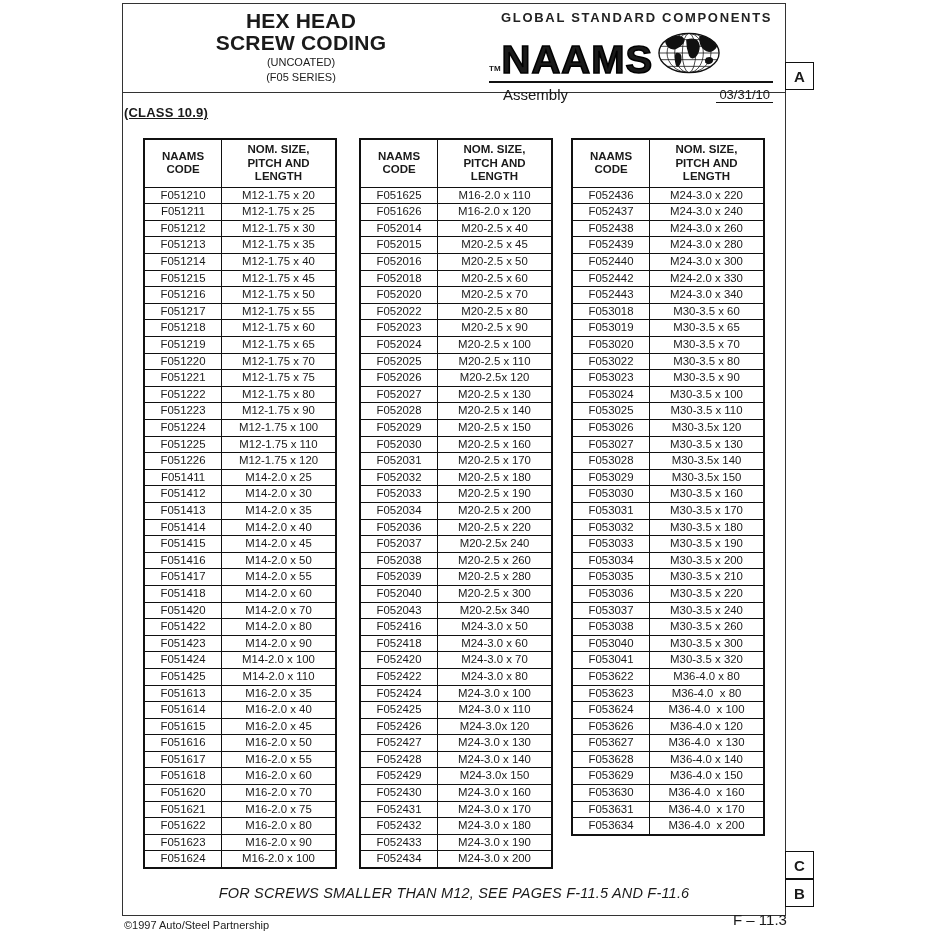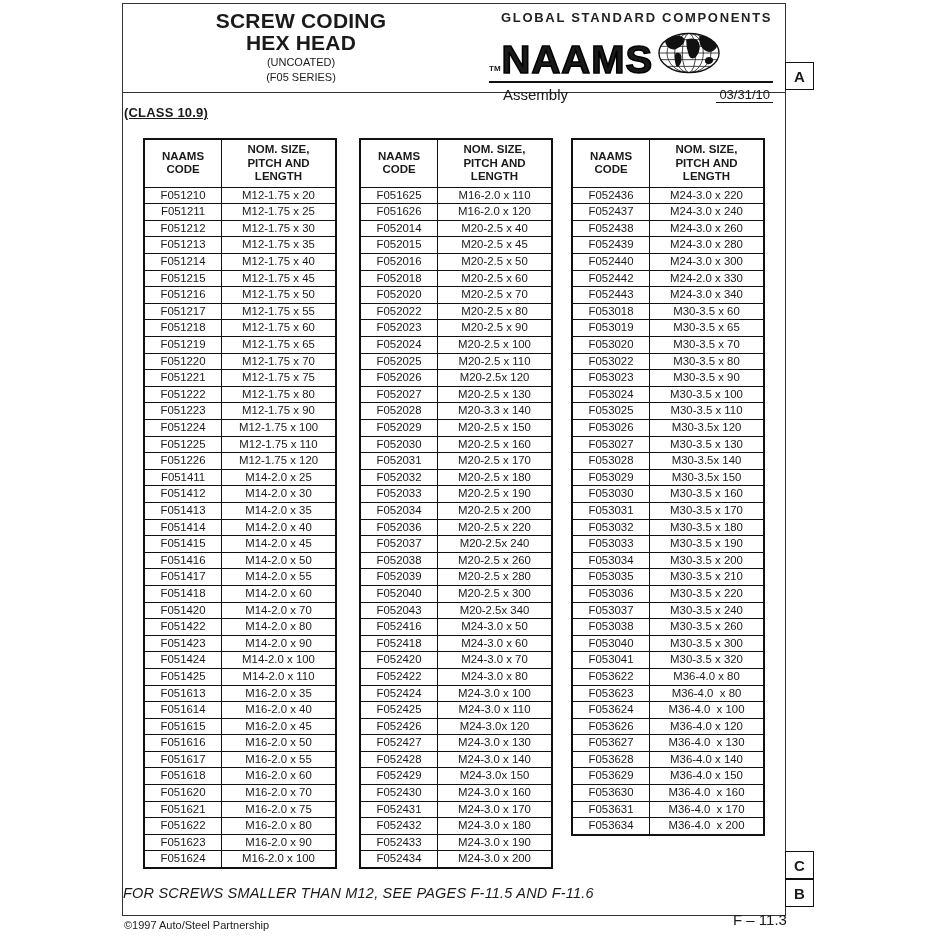--- a/index.html
+++ b/index.html
@@ -53,35 +53,35 @@
     vertical-align:middle;height:39px;
   }
   .ctable td{
     font-size:11.4px;border:1px solid #111;height:15.6px;line-height:15.6px;
     padding:0 2px;text-align:center;white-space:pre;overflow:hidden;
   }
   .col-code{width:72px;}
   .col-size{width:109px;}
   
   .footer-note{
-    position:absolute;left:0;top:881px;width:100%;
+    position:absolute;left:0;top:881px;width:100%;text-align:center;
     font-size:14.5px;font-style:italic;letter-spacing:.2px;
   }
   .copyright{position:absolute;left:124px;top:919px;font-size:11px;color:#222;}
   .page-number{position:absolute;left:733px;top:911px;font-size:15px;}
 </style>
 </head>
 <body>
 
 <div class="main-box">
 
   <div class="header">
     <div class="title-block">
+      <div class="title-line">HEX HEAD</div>
       <div class="title-line">SCREW CODING</div>
-      <div class="title-line">HEX HEAD</div>
       <div class="subtitle">(UNCOATED)</div>
       <div class="subtitle">(F05 SERIES)</div>
     </div>
     <div class="brand-block">
       <div class="brand-tagline">GLOBAL STANDARD COMPONENTS</div>
       <div class="logo-row">
         <span class="brand-tm">TM</span>
         <span class="brand-name">NAAMS</span>
         <span class="globe">
           <svg width="64" height="42" viewBox="0 0 66 44">
@@ -356,21 +356,21 @@
         <tr>
           <td class="col-code">F052026</td>
           <td class="col-size">M20-2.5x 120</td>
         </tr>
         <tr>
           <td class="col-code">F052027</td>
           <td class="col-size">M20-2.5 x 130</td>
         </tr>
         <tr>
           <td class="col-code">F052028</td>
-          <td class="col-size">M20-3.3 x 140</td>
+          <td class="col-size">M20-2.5 x 140</td>
         </tr>
         <tr>
           <td class="col-code">F052029</td>
           <td class="col-size">M20-2.5 x 150</td>
         </tr>
         <tr>
           <td class="col-code">F052030</td>
           <td class="col-size">M20-2.5 x 160</td>
         </tr>
         <tr>

